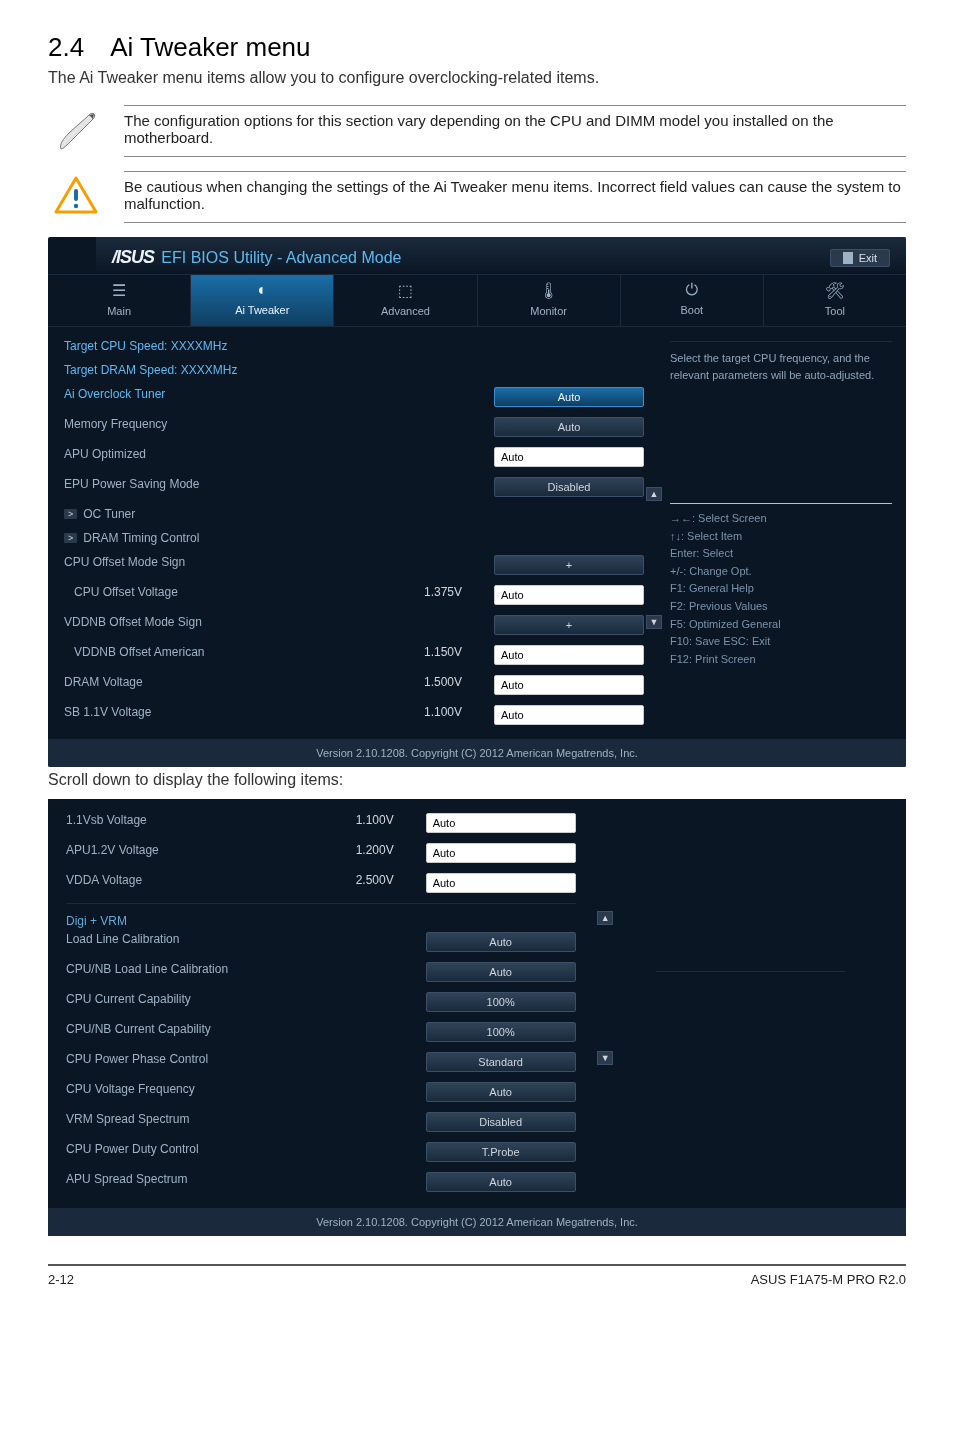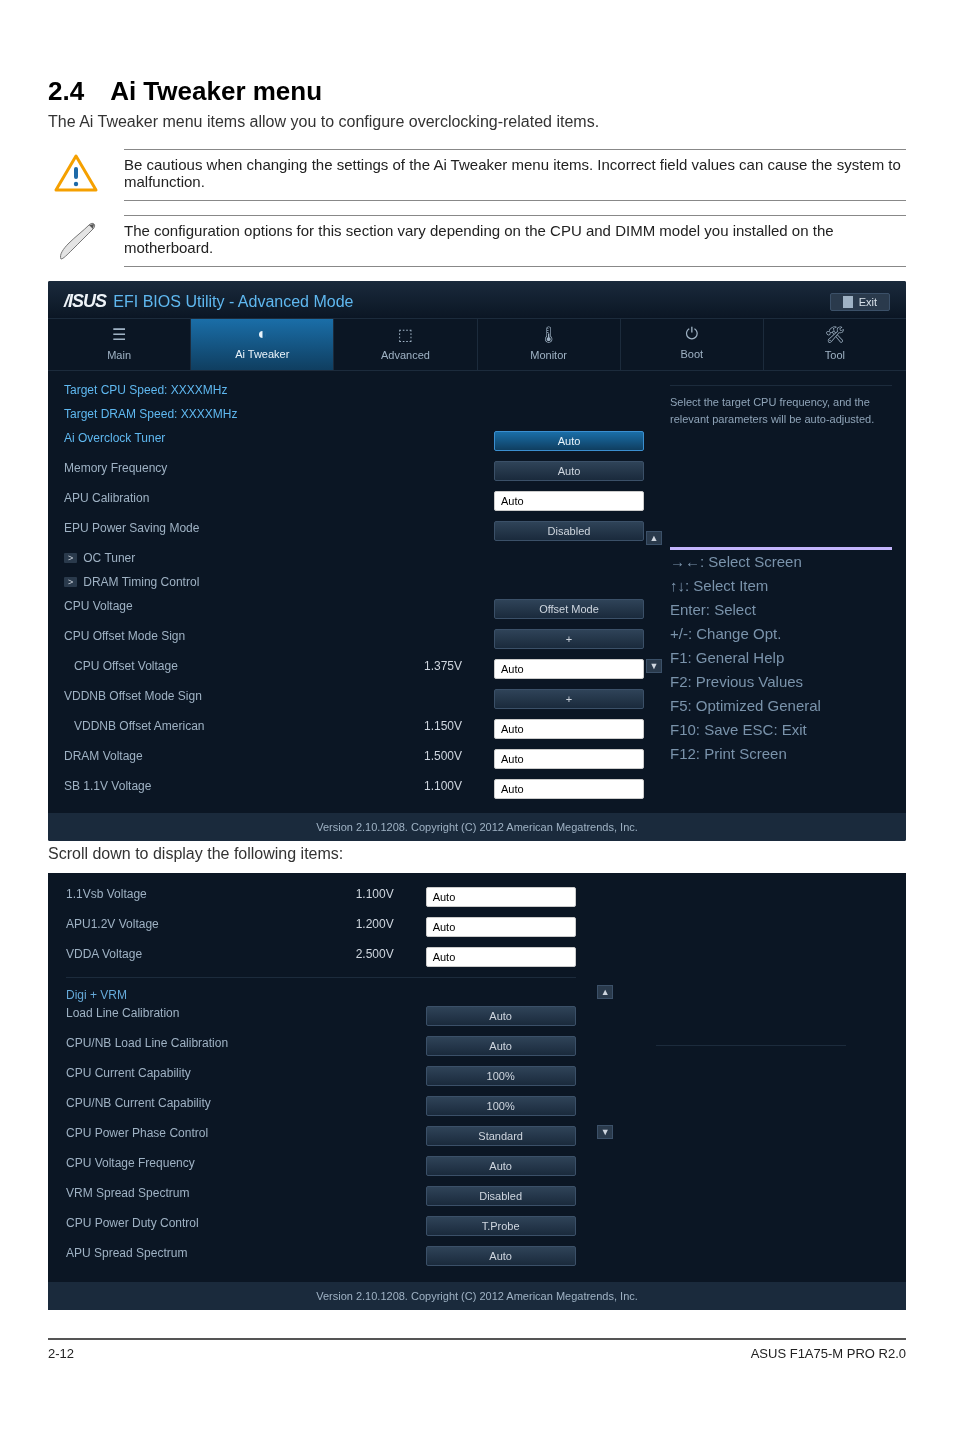--- a/index.html
+++ b/index.html
@@ -1,46 +1,46 @@
 <!DOCTYPE html>
 <html><head>
 <meta charset="utf-8">
 <style>
   * { margin: 0; padding: 0; box-sizing: border-box; font-family: Arial, Helvetica, sans-serif; }
   body { background: #fff; width: 954px; margin: 0 auto; font-size: 13px; color: #000; }
   .page { padding: 32px 48px 20px 48px; }
-  h1 { font-size: 26px; font-weight: bold; margin-bottom: 6px; margin-top: 44px; }
+  h1 { font-size: 26px; font-weight: normal; margin-bottom: 6px; }
   .intro { font-size: 16px; color: #333; margin-bottom: 18px; }
 
   .callout { display: flex; align-items: flex-start; gap: 22px; margin-bottom: 14px; padding: 0 0 0 2px; }
   .callout .icon { width: 52px; flex-shrink: 0; padding-top: 4px; text-align: center; }
   .callout .rule { flex: 1; }
   .callout .rule .hr-top, .callout .rule .hr-bottom { border: none; border-top: 1px solid #888; }
   .callout .text { font-size: 15px; color: #222; padding: 6px 0 10px 0; }
 
   .bios { background: #0b1624; color: #cfd6df; border-radius: 2px; overflow: hidden; font-size: 12px; margin-top: 6px; }
-  .bios-header { display: flex; align-items: center; justify-content: space-between; padding: 10px 16px 6px 16px; background: linear-gradient(#1a2a3c,#0b1624); }
+  .bios-header { display: flex; align-items: center; justify-content: space-between; padding: 10px 16px 6px 16px; background: linear-gradient(#1a2a3c,#0b1624); margin-left: 48px; }
   .bios-logo { font-style: italic; font-weight: bold; color: #eef3f8; font-size: 18px; letter-spacing: -1px; }
   .bios-title { color: #5fb8f0; font-size: 16px; margin-left: 4px; font-weight: normal; }
   .exit-btn { background: #2a3a4c; border: 1px solid #3b5068; color: #d8e1e9; padding: 2px 12px; font-size: 11px; border-radius: 2px; display: flex; align-items: center; gap: 6px; }
   .exit-ico { width: 10px; height: 12px; background: #9fb2c4; display: inline-block; }
 
   .bios-tabs { display: flex; background: #0b1624; border-top: 1px solid #1c2b3c; border-bottom: 1px solid #1c2b3c; }
   .bios-tab { flex: 1; text-align: center; padding: 6px 0 8px 0; color: #9fb2c4; border-right: 1px solid #1c2b3c; cursor: pointer; }
   .bios-tab:last-child { border-right: none; }
   .bios-tab .tab-ico { font-size: 16px; display: block; color: #9fb2c4; margin-bottom: 4px; }
   .bios-tab .tab-lbl { font-size: 11px; }
   .bios-tab.active { background: linear-gradient(#1a6ea8,#0f3e60); color: #eaf4fb; }
   .bios-tab.active .tab-ico { color: #eaf4fb; }
 
   .bios-body { display: flex; }
   .bios-main { flex: 1; padding: 12px 12px 0 16px; position: relative; }
   .bios-side { width: 250px; padding: 14px 14px 0 14px; }
   .side-box { color: #8fa4b8; font-size: 11px; line-height: 1.5; border-top: 1px solid #1c2b3c; padding-top: 8px; margin-bottom: 120px; }
-  .keyhelp { border-top: 3px solid #c4b5fd; color: #7a93ab; font-size: 15px; line-height: 1.6; }
+  .keyhelp { border-top: 1px solid #c4b5fd; padding-top: 6px; color: #7a93ab; font-size: 11px; line-height: 1.6; }
 
   .field { display: flex; align-items: flex-start; justify-content: space-between; margin-bottom: 10px; }
   .field .lbl { color: #9fb2c4; font-size: 12px; }
   .field .lbl.blue { color: #5fb8f0; }
 
   .target { color: #5fb8f0; font-size: 12px; margin-bottom: 10px; }
 
   .pill, .white-input { width: 150px; text-align: center; font-size: 11px; padding: 3px 0; border-radius: 2px; }
   .pill { background: linear-gradient(#2f4358,#1a2a3c); border: 1px solid #3b5068; color: #cfd6df; }
   .pill.sel { background: linear-gradient(#1a6ea8,#0f3e60); color: #eaf4fb; border: 1px solid #3b8fd0; }
@@ -73,50 +73,50 @@
 
   svg { display: block; margin: 0 auto; }
 </style>
 </head>
 <body>
 
 <div class="page">
 
   <h1>2.4 Ai Tweaker menu</h1>
   <p class="intro">The Ai Tweaker menu items allow you to configure overclocking-related items.</p>
+
+  <div class="callout">
+    <div class="icon">
+      <svg width="46" height="44" viewBox="0 0 46 44">
+        <path d="M8 40 C6 36 10 30 16 24 C22 18 30 12 36 6 C38 4 40 4 41 5 C42 6 42 8 40 10 C34 16 26 24 20 30 C14 36 10 40 8 40 Z" fill="#e4e4e4" stroke="#777" stroke-width="1"></path>
+        <path d="M36 6 L41 5 L40 10" fill="#555"></path>
+      </svg>
+    </div>
+    <div class="rule">
+      <hr class="hr-top">
+      <div class="text">The configuration options for this section vary depending on the CPU and DIMM model you installed on the motherboard.</div>
+      <hr class="hr-bottom">
+    </div>
+  </div>
 
   <div class="callout">
     <div class="icon">
       <svg width="46" height="40" viewBox="0 0 46 40">
         <path d="M23 3 L43 37 L3 37 Z" fill="none" stroke="#f5a000" stroke-width="3" stroke-linejoin="round"></path>
         <rect x="21" y="14" width="4" height="12" rx="2" fill="#1e6aa8"></rect>
         <circle cx="23" cy="31" r="2.2" fill="#1e6aa8"></circle>
       </svg>
     </div>
     <div class="rule">
       <hr class="hr-top">
       <div class="text">Be cautious when changing the settings of the Ai Tweaker menu items. Incorrect field values can cause the system to malfunction.</div>
       <hr class="hr-bottom">
     </div>
   </div>
 
-  <div class="callout">
-    <div class="icon">
-      <svg width="46" height="44" viewBox="0 0 46 44">
-        <path d="M8 40 C6 36 10 30 16 24 C22 18 30 12 36 6 C38 4 40 4 41 5 C42 6 42 8 40 10 C34 16 26 24 20 30 C14 36 10 40 8 40 Z" fill="#e4e4e4" stroke="#777" stroke-width="1"></path>
-        <path d="M36 6 L41 5 L40 10" fill="#555"></path>
-      </svg>
-    </div>
-    <div class="rule">
-      <hr class="hr-top">
-      <div class="text">The configuration options for this section vary depending on the CPU and DIMM model you installed on the motherboard.</div>
-      <hr class="hr-bottom">
-    </div>
-  </div>
-
   <div class="bios">
     <div class="bios-header">
       <div>
         <span class="bios-logo">/ISUS</span>
         <span class="bios-title">EFI BIOS Utility - Advanced Mode</span>
       </div>
       <div class="exit-btn">
         <span class="exit-ico"></span>
         <span>Exit</span>
       </div>
@@ -159,45 +159,41 @@
           <span class="lbl blue">Ai Overclock Tuner</span>
           <div class="pill sel">Auto</div>
         </div>
 
         <div class="field">
           <span class="lbl">Memory Frequency</span>
           <div class="pill">Auto</div>
         </div>
 
         <div class="field">
-          <span class="lbl">APU Calibration</span>
+          <span class="lbl">APU Optimized</span>
           <div class="white-input">Auto</div>
         </div>
 
         <div class="field">
           <span class="lbl">EPU Power Saving Mode</span>
           <div class="pill">Disabled</div>
         </div>
 
         <div class="scroll-arrow" style="right:-6px; top:160px;">▲</div>
 
         <div class="submenu">
           <span class="caret">&gt;</span>
           <span>OC Tuner</span>
         </div>
 
         <div class="submenu">
           <span class="caret">&gt;</span>
           <span>DRAM Timing Control</span>
         </div>
 
-        <div class="field">
-          <span class="lbl">CPU Voltage</span>
-          <div class="pill">Offset Mode</div>
-        </div>
 
         <div class="field">
           <span class="lbl">CPU Offset Mode Sign</span>
           <div class="pill">+</div>
         </div>
 
         <div class="scroll-arrow" style="right:-6px; top:288px;">▼</div>
 
         <div class="row3">
           <span class="lbl indent">CPU Offset Voltage</span>

